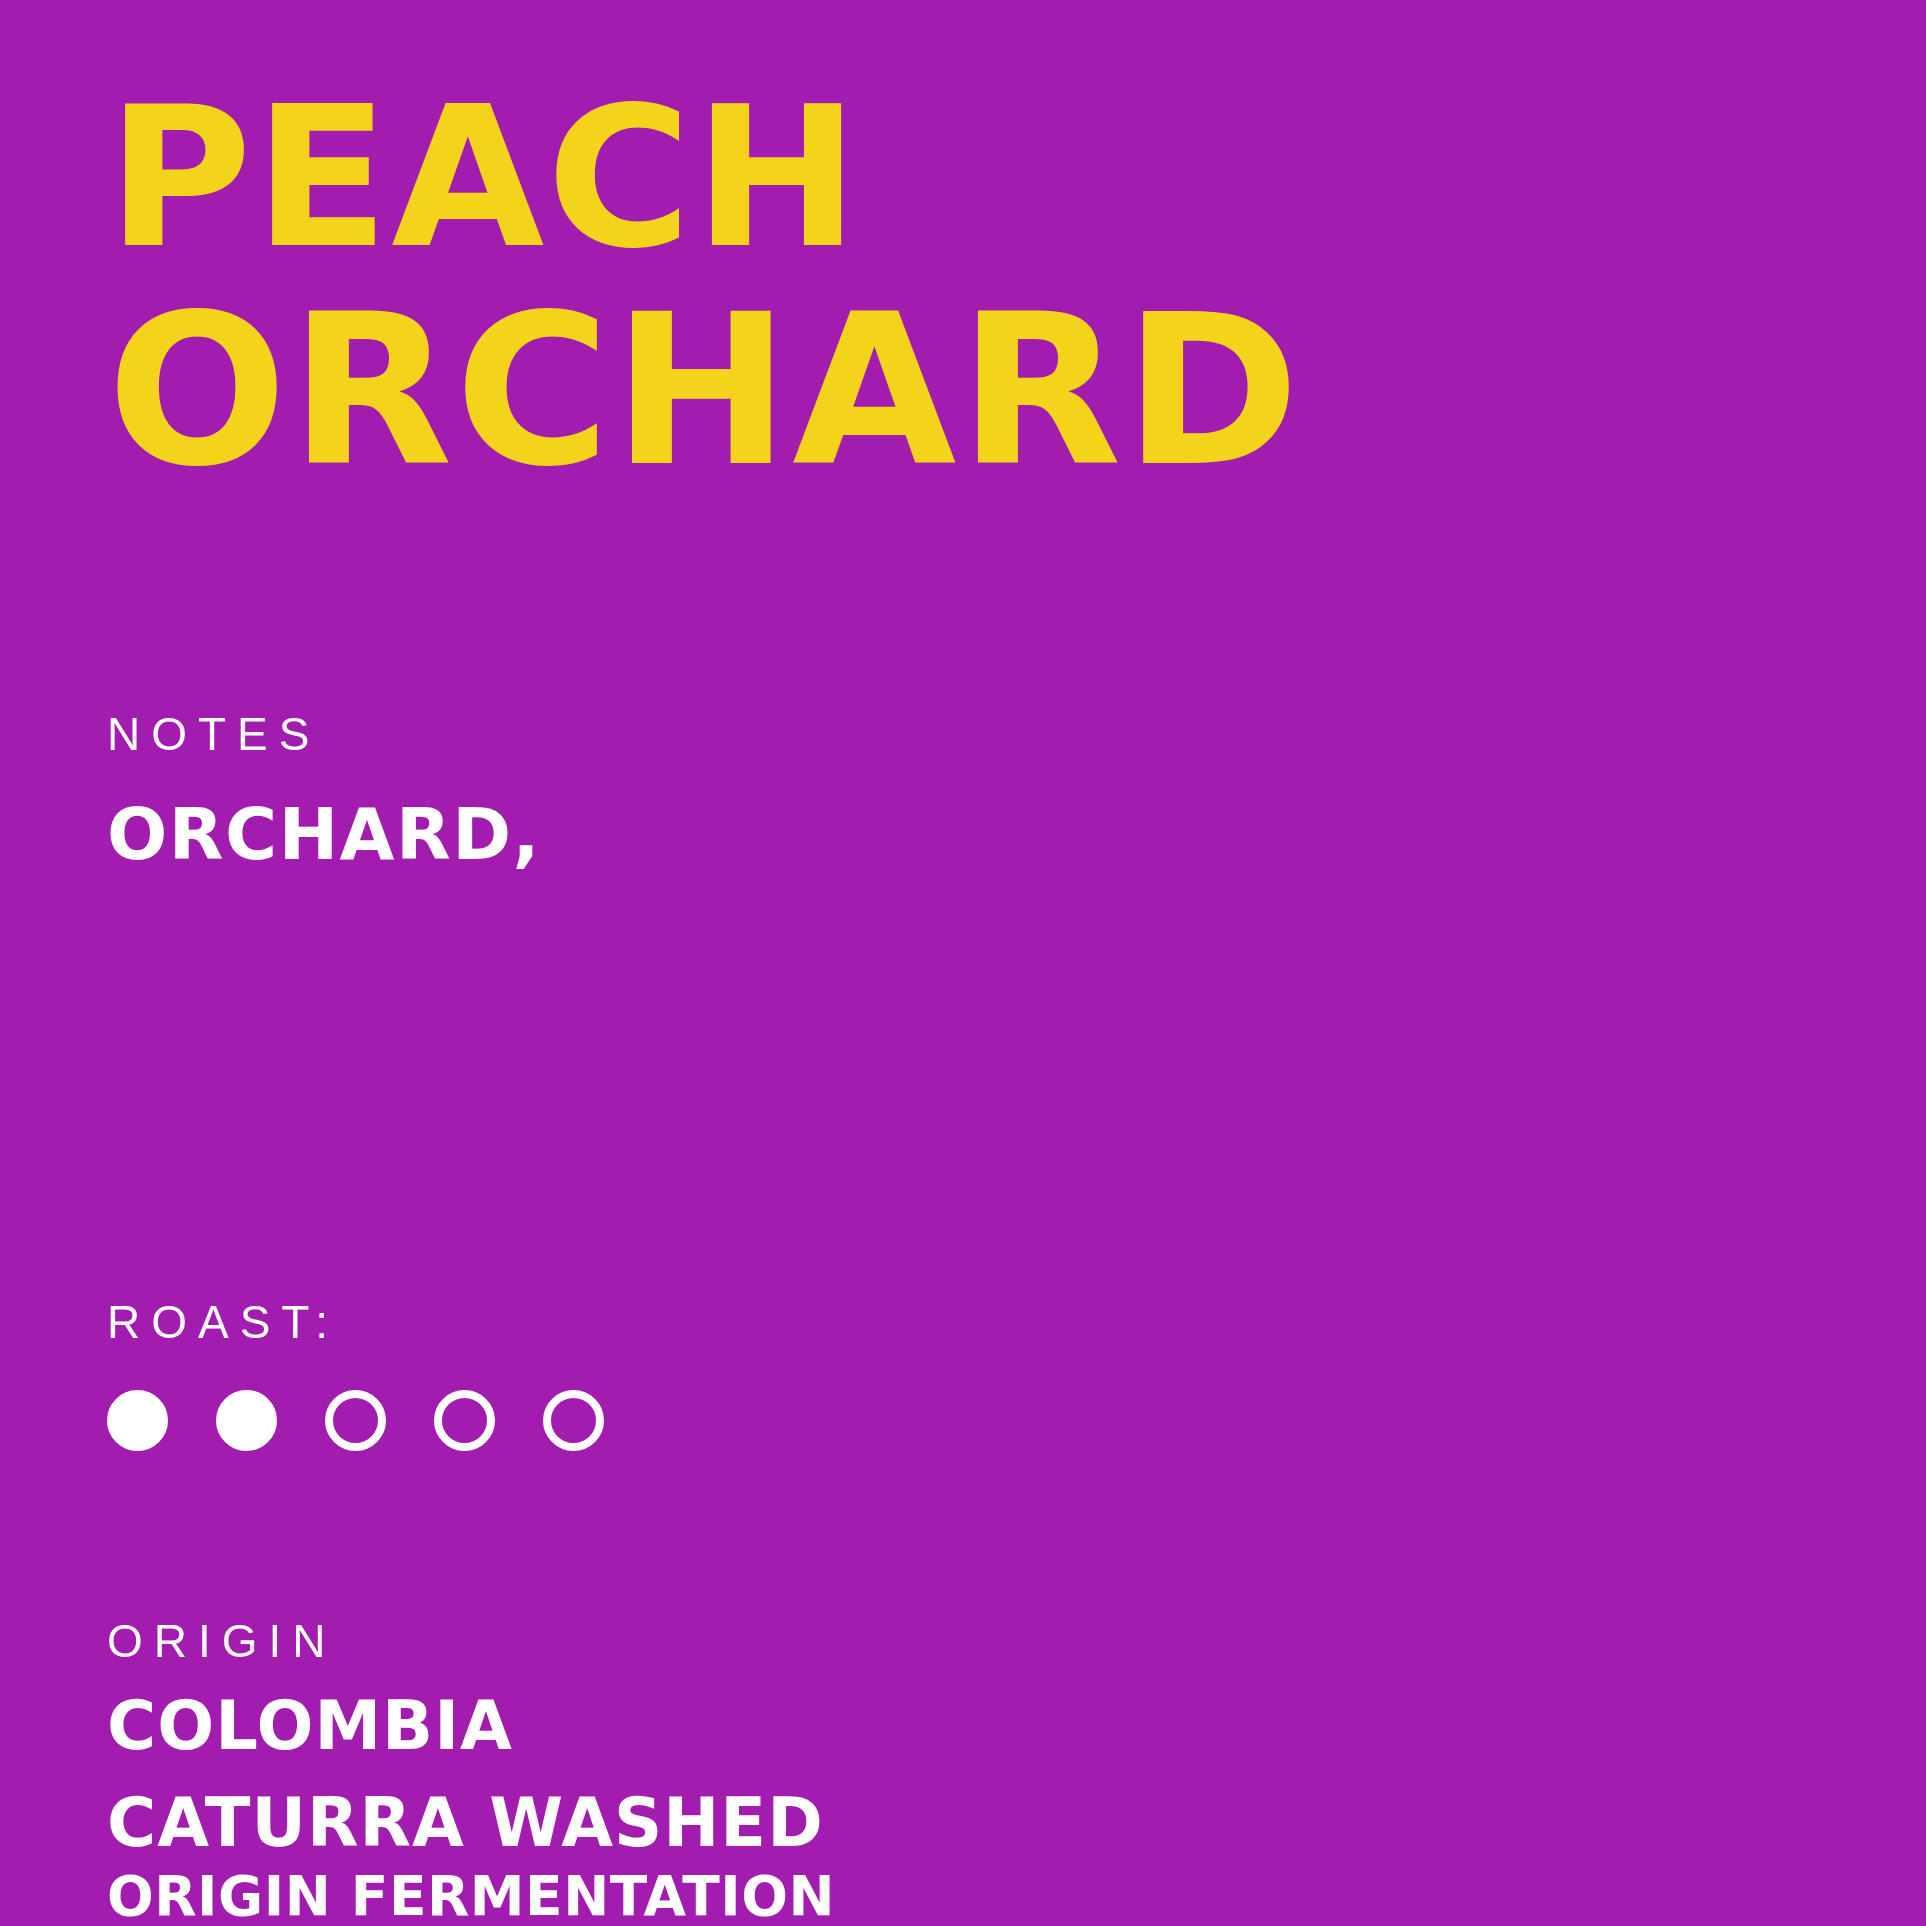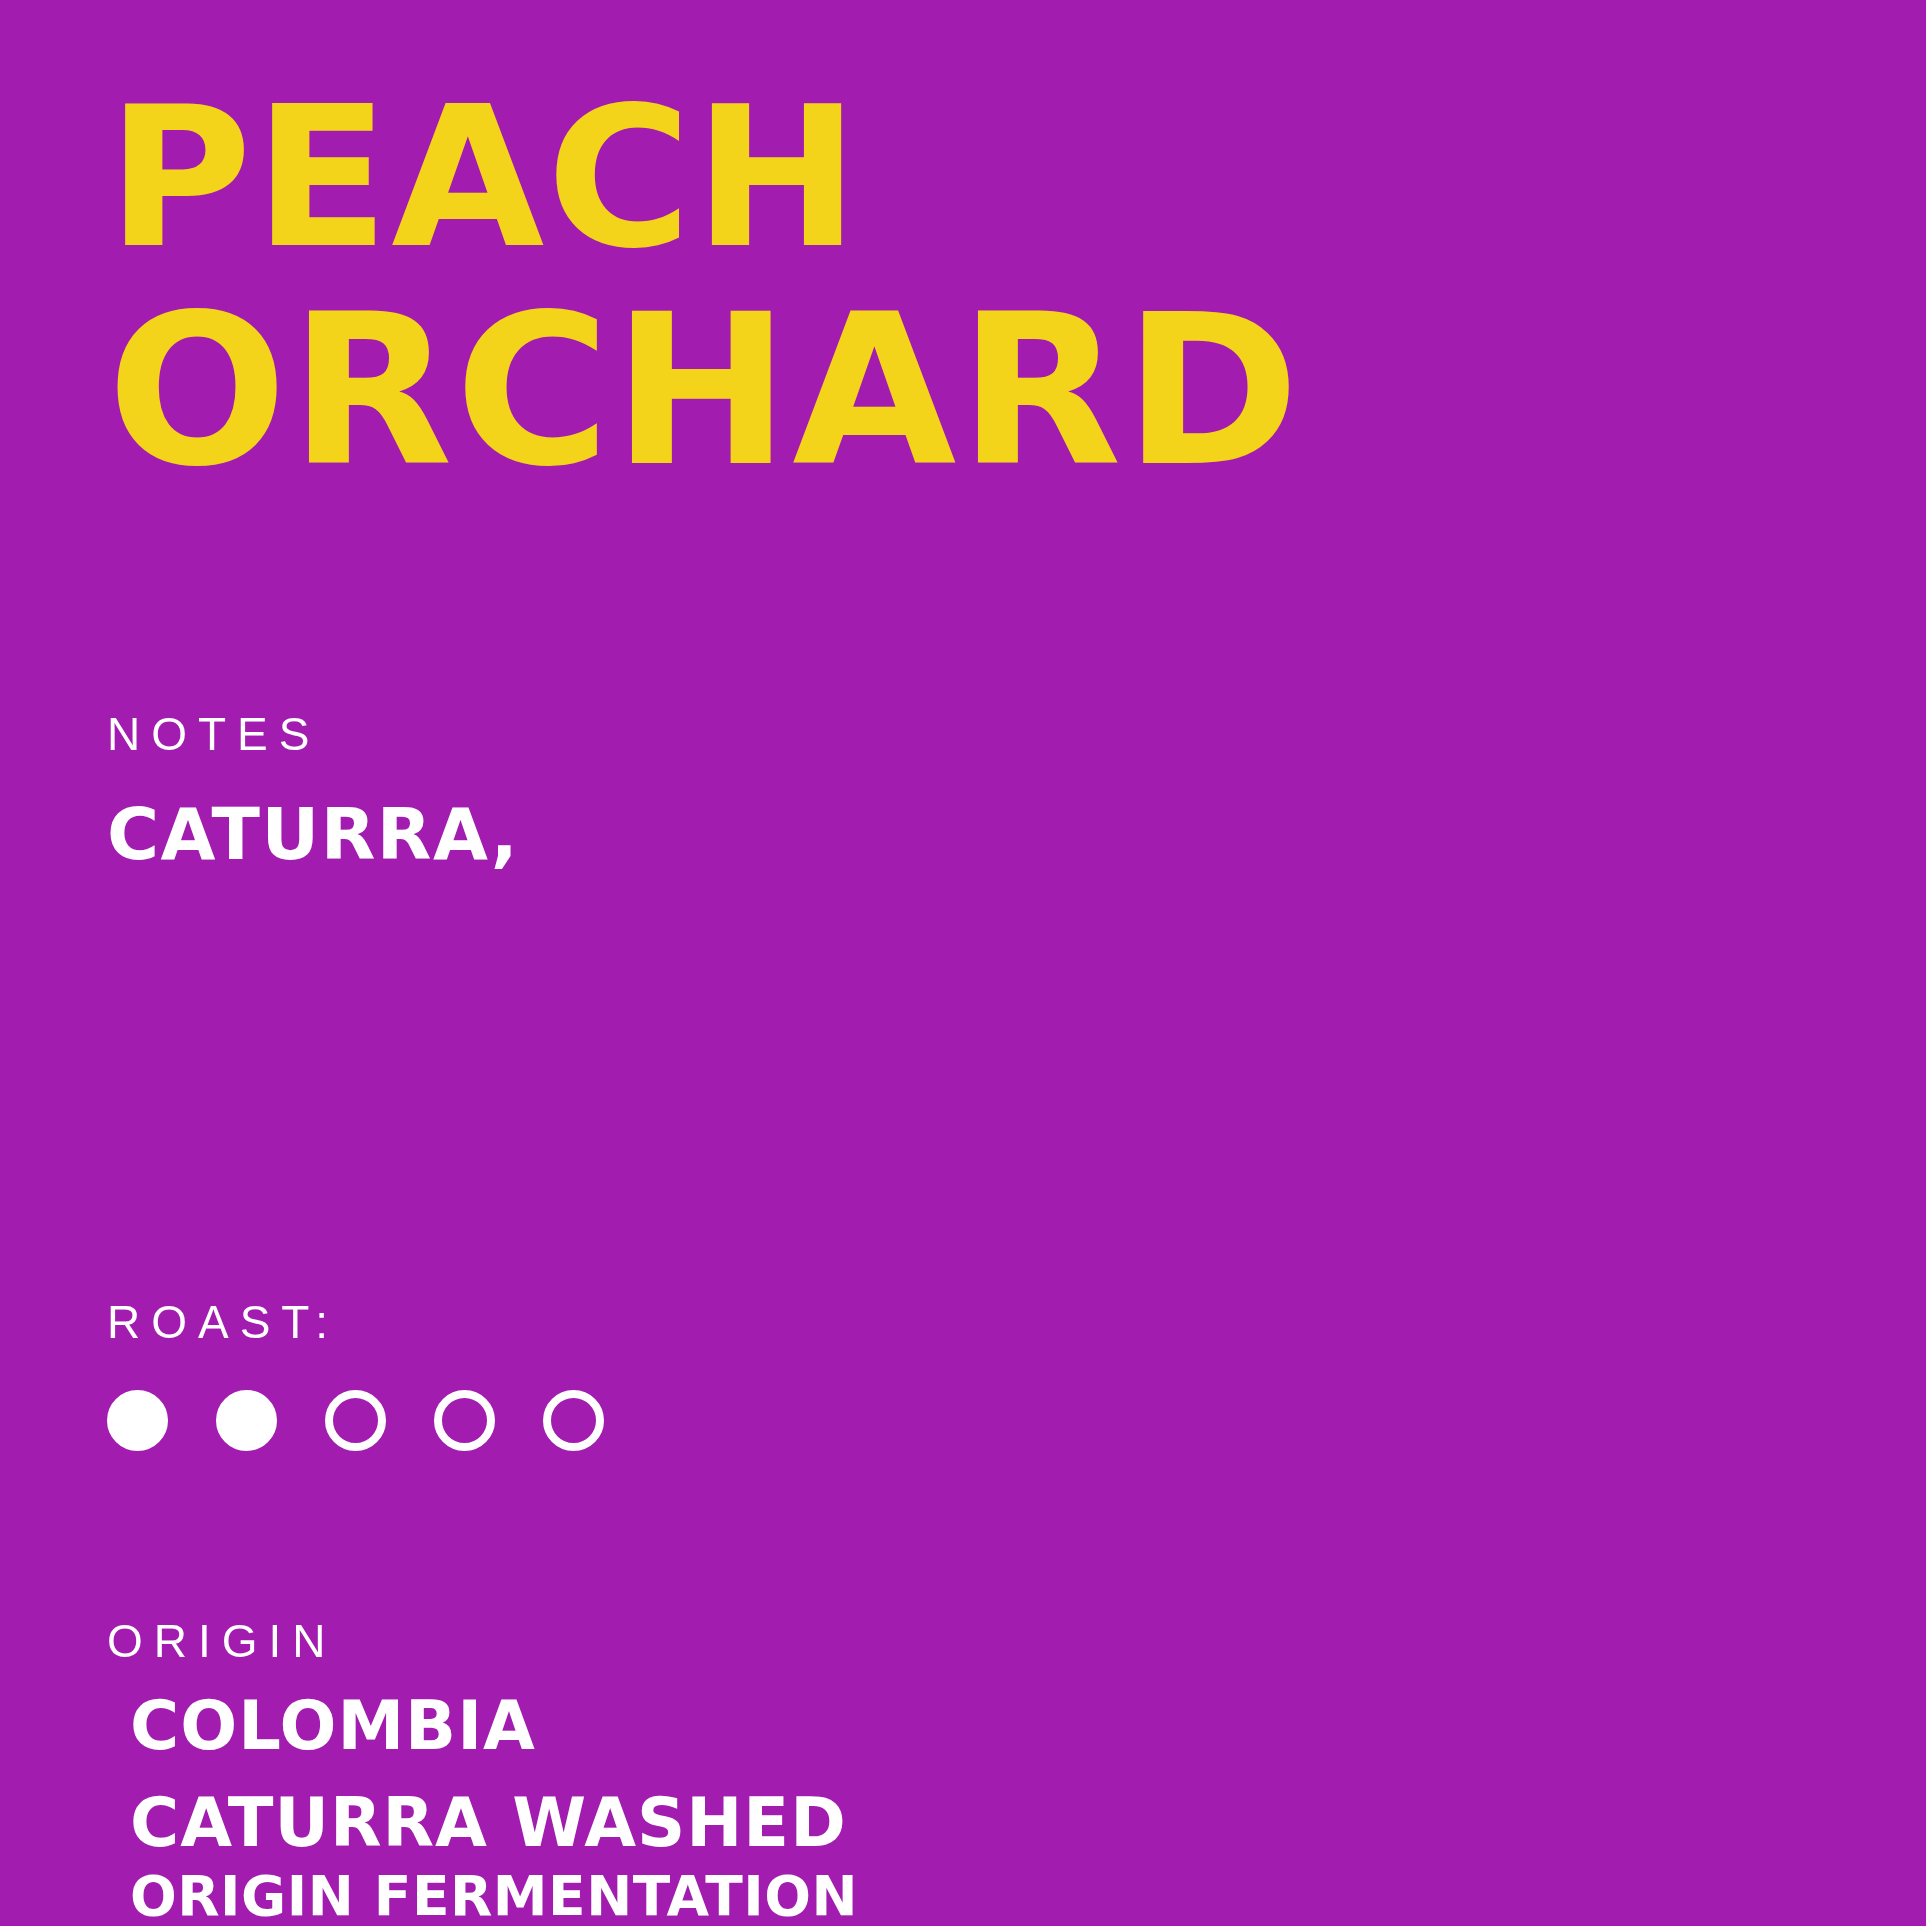--- a/index.html
+++ b/index.html
@@ -117,21 +117,20 @@
     display: flex;
     flex-direction: column;
   }
   .footer-col {
     flex: 0 0 auto;
   }
   #footer-col-origin { width: 743px; }
   #footer-col-process { width: 990px; }
   .footer-values {
     margin-top: 22px;
-    margin-left: 23px;
   }
   .footer-value-primary {
     display: block;
     color: #FFFFFF;
     font-family: "DejaVu Sans", sans-serif;
     font-weight: bold;
     font-size: 67px;
     line-height: 75px;
     letter-spacing: 1px;
     white-space: nowrap;
@@ -154,21 +153,21 @@
 <div id="label-card" style="background: #a21caf;">
 
   <div id="title-block">
     <span class="title-line" id="title-line-1" style="color: rgb(244, 212, 27);">PEACH</span>
     <span class="title-line" id="title-line-2" style="color: rgb(244, 212, 27);">ORCHARD</span>
   </div>
 
   <div id="notes-block">
     <div class="field-label">NOTES</div>
     <div id="notes-list">
-      <span class="note-line">CATURRA,</span>
+      <span class="note-line">ORCHARD,</span>
     </div>
   </div>
 
   <div id="roast-block">
     <div class="field-label">ROAST:</div>
     <div id="roast-dots">
       <span class="roast-dot filled"></span>
       <span class="roast-dot filled"></span>
       <span class="roast-dot empty"></span>
       <span class="roast-dot empty"></span>

